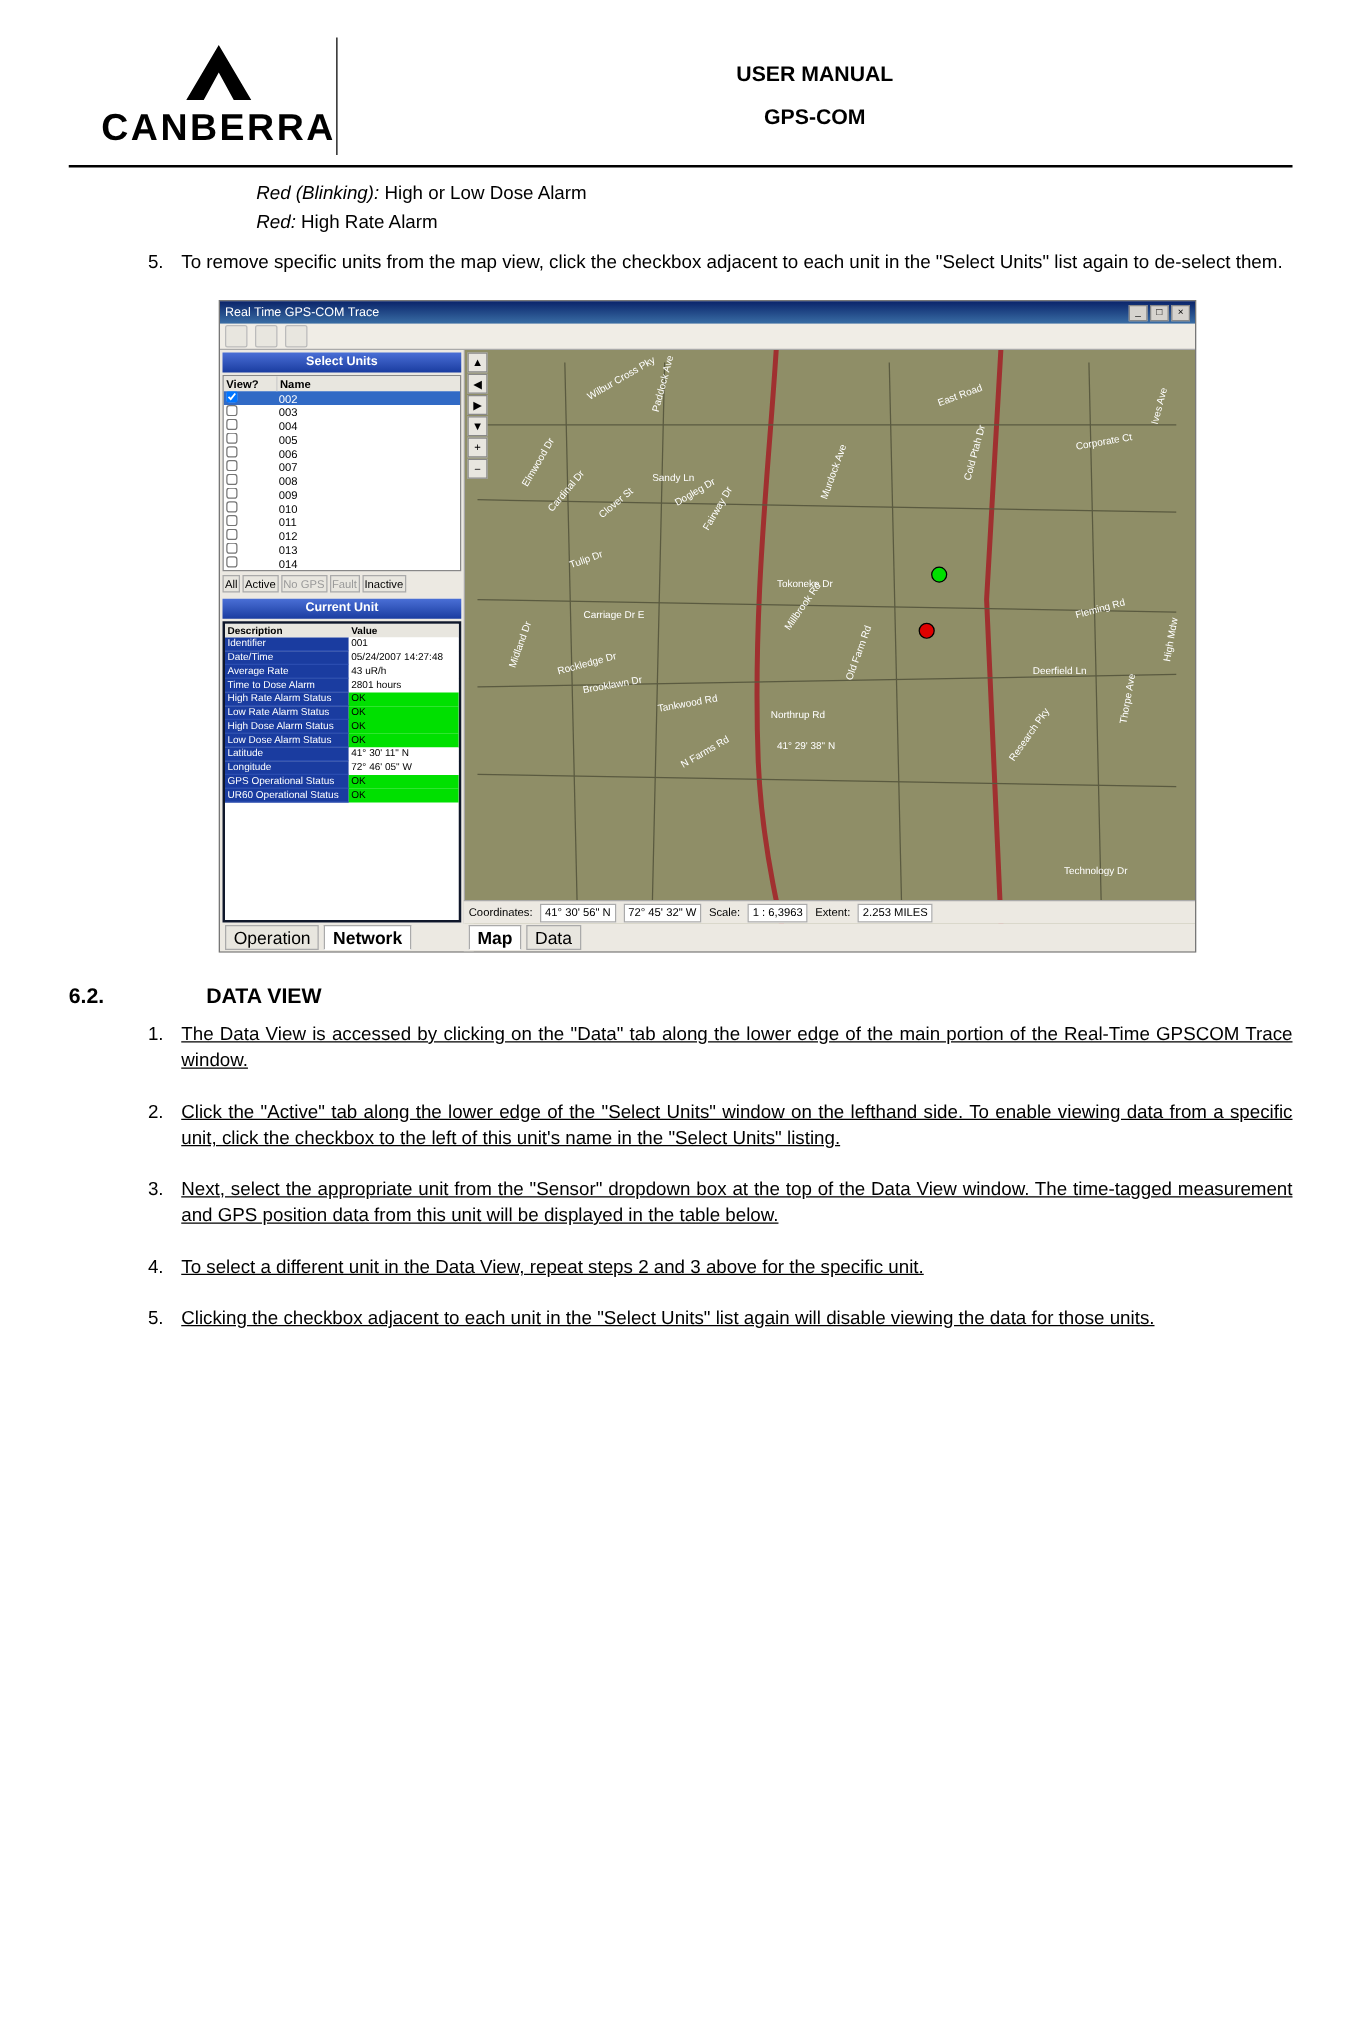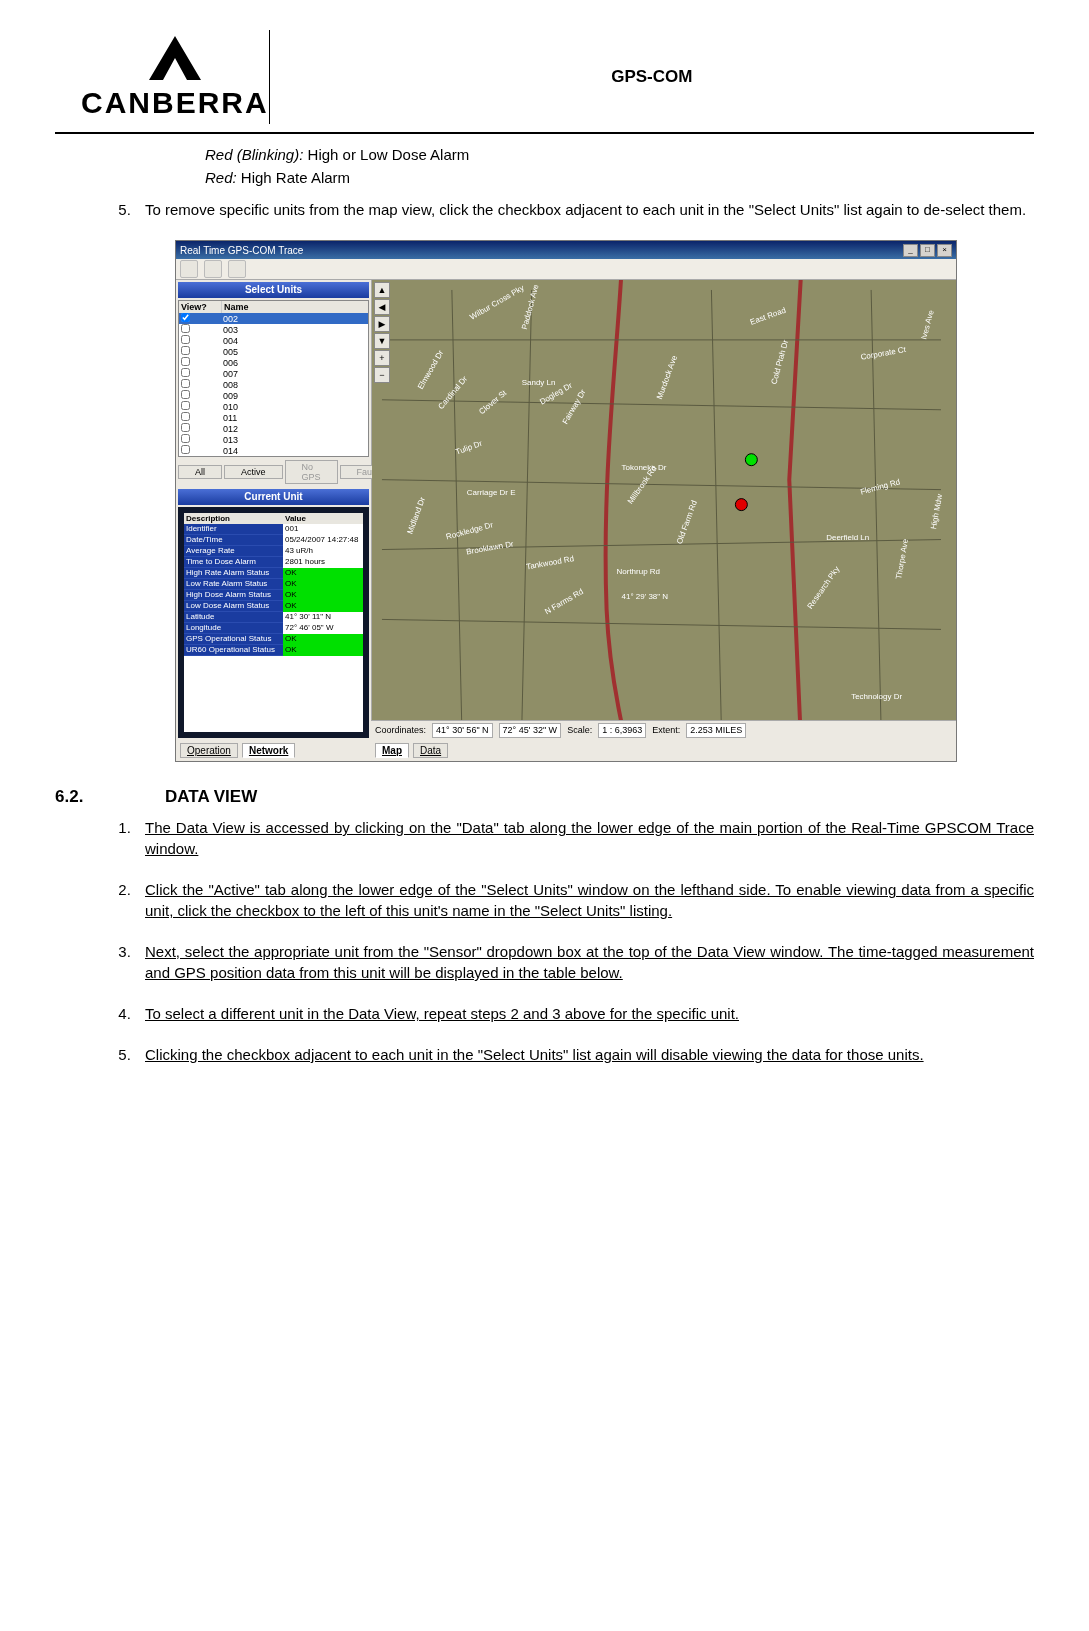--- a/index.html
+++ b/index.html
@@ -115,32 +115,32 @@
   }
   .units-hdr { display:flex; font-weight:bold; font-size:9px; background:#e8e6df;}
   .units-hdr div:first-child {width:38px; padding:1px 2px; border-right:1px solid #ccc;}
   .units-hdr div:last-child {flex:1; padding:1px 2px;}
   .unit-row { display:flex; font-size:9px; height:11px; align-items:center;}
   .unit-row .cb {width:38px; padding:0 2px;}
   .unit-row .cb input{ width:9px; height:9px; margin:0;}
   .unit-row .nm {flex:1; padding:0 2px;}
   .unit-row.sel { background:#316ac5; color:#fff;}
   .filter-row { display:flex; gap:2px; margin:3px 2px; align-items:center;}
-  .fbtn { font-size:9px; padding:1px 16px; background:#e8e6df; border:1px solid #aaa;}
+  .fbtn { font-size:9px; padding:1px 1px; background:#e8e6df; border:1px solid #aaa;}
   .fbtn.off { color:#999; }
-  .cu-table { background:#fff; border:6px solid #0f172a; margin:0 2px 2px 2px; flex:1; font-size:8px; overflow:hidden;}
+  .cu-table { background:#fff; border:2px solid #0f172a; margin:0 2px 2px 2px; flex:1; font-size:8px; overflow:hidden;}
   .cu-hdr { display:flex; font-weight:bold; background:#e8e6df;}
   .cu-hdr div{ padding:1px 2px;}
   .cu-row { display:flex; height:11px;}
   .cu-row div{ padding:0 2px; white-space:nowrap; overflow:hidden;}
   .c-desc{width:95px; background:#1a3ca0; color:#fff; border-bottom:1px solid #2a4cb0;}
   .c-val{flex:1; background:#fff;}
   .c-val.ok{background:#00e000;}
   .bottom-tabs { height:22px; background:#ece9e2; display:flex; align-items:center; padding:0 4px; gap:4px;}
-  .tabbtn { font-size:10px; padding:1px 6px; background:#e8e6df; border:1px solid #aaa;text-decoration:underline;}
+  .tabbtn { font-size:14px; padding:1px 6px; background:#e8e6df; border:1px solid #aaa;}
   .tabbtn.active{ background:#fff; border-bottom:1px solid #fff; font-weight:bold;}
   .map-area { flex:1; position:relative; background:#8a8a60; overflow:hidden;}
   .map-canvas { position:absolute; inset:0; background:#92916a;}
   .road { stroke:#5a5a40; stroke-width:1; fill:none;}
   .road-main { stroke:#a03030; stroke-width:4; fill:none;}
   .road-lbl { font-size:8px; fill:#fff;}
   .gpsdot { }
   .map-controls { position:absolute; left:2px; top:2px; width:16px; display:flex; flex-direction:column; gap:1px;}
   .map-controls div{height:14px; background:#e8e6df; border:1px solid #888; font-size:9px; text-align:center; line-height:14px;}
   .statusbar { position:absolute; bottom:22px; left:195px; right:0; height:18px; background:#ece9e2; border-top:1px solid #aaa; display:flex; align-items:center; font-size:9px; padding:0 4px; gap:6px;}
@@ -185,20 +185,21 @@
   <div class="header">
     <div class="logo-box">
       <div class="logo">
         <svg class="logo-mark" viewBox="0 0 60 50">
           <polygon points="30,2 56,46 42,46 30,24 18,46 4,46" fill="#000"></polygon>
         </svg>
         <div class="logo-text">CANBERRA</div>
       </div>
     </div>
     <div class="header-titles">
+      <div>USER MANUAL</div>
       <div>GPS-COM</div>
     </div>
   </div>
 
   <div class="alarm-notes">
     <div><span class="it">Red (Blinking):</span><span> High or Low Dose Alarm</span></div>
     <div><span class="it">Red:</span><span> High Rate Alarm</span></div>
   </div>
 
   <ol class="main-list" start="5">

